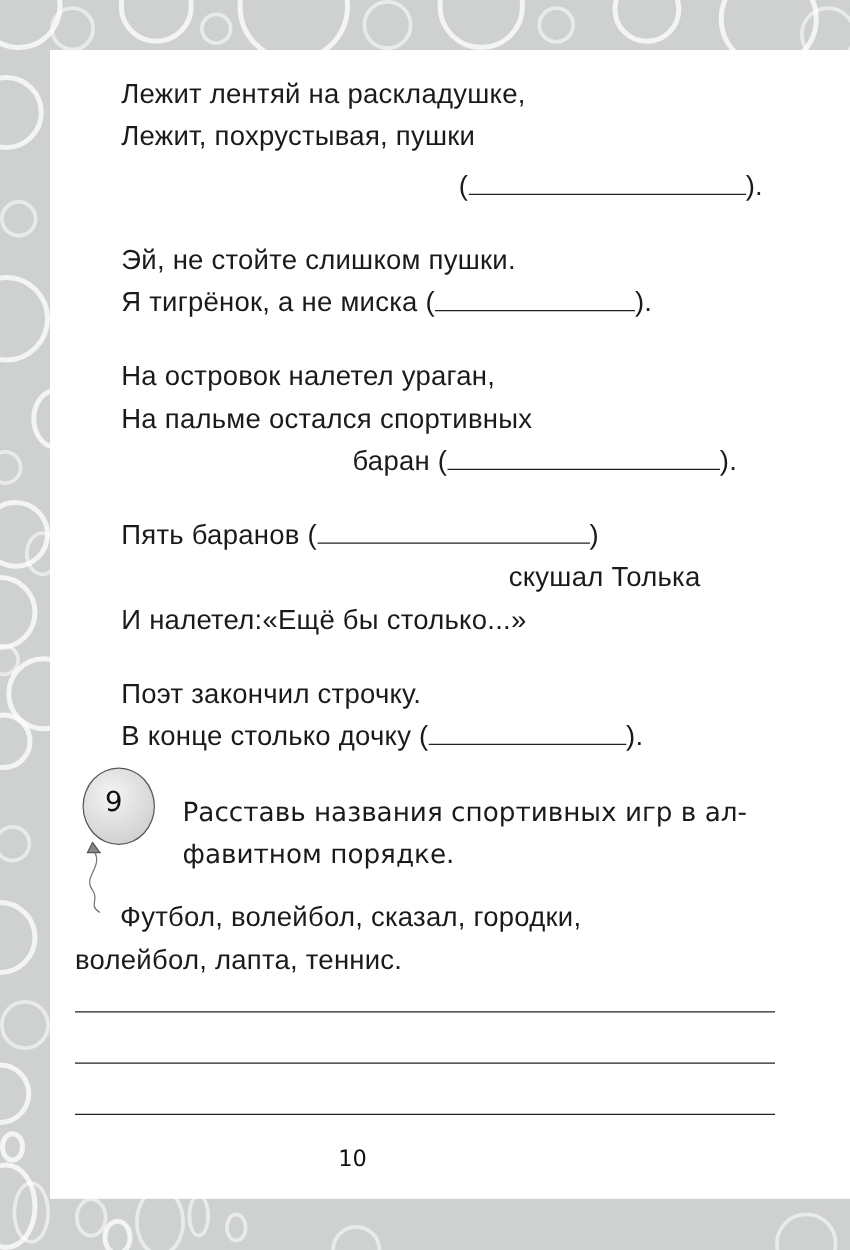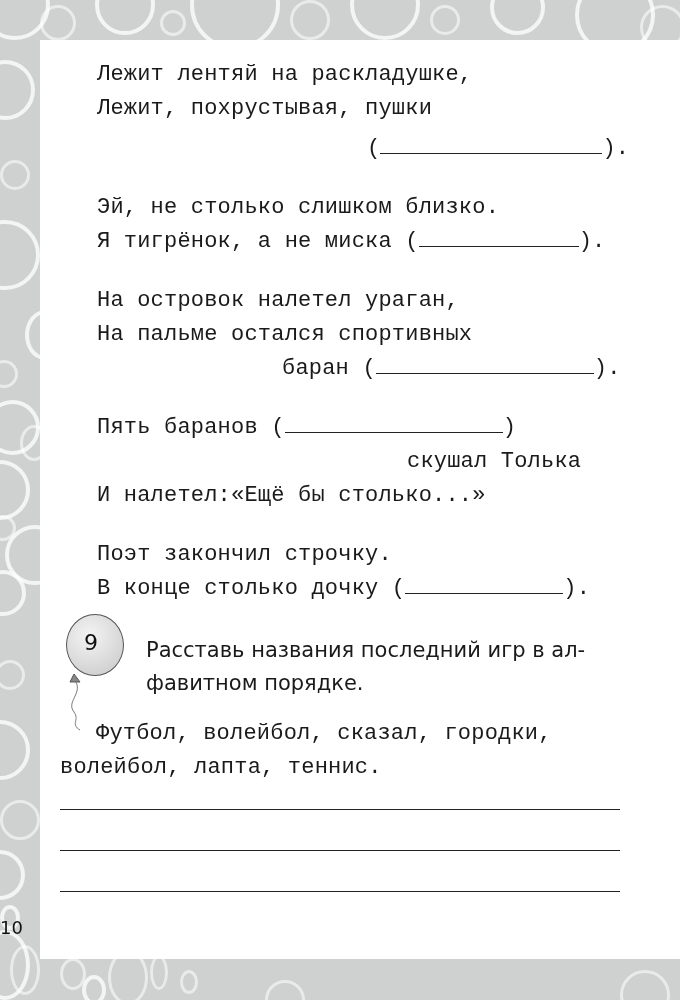--- a/index.html
+++ b/index.html
@@ -12,35 +12,35 @@
       position: absolute; border-radius: 50%;
       border: 4px solid rgba(255,255,255,0.75);
       box-sizing: border-box;
     }
     .bubble.thin { border-width: 3px; border-color: rgba(255,255,255,0.55); }
     .page {
       position: absolute; left: 40px; top: 40px; width: 640px; height: 919px;
       background: #ffffff;
     }
     .serif {
-      font-family: Liberation Mono, monospace;
+      font-family: Liberation Sans, sans-serif;
       font-size: 22px; color: #1a1a1a; letter-spacing: 0.2px;
     }
     .line { position: absolute; white-space: nowrap; line-height: 34px; height: 34px; }
     .blank {
       display: inline-block; border-bottom: 1.6px solid #222;
       height: 20px; vertical-align: baseline;
     }
     .sans {
       font-family: "DejaVu Sans", "Liberation Sans", sans-serif;
       font-size: 21px; color: #1a1a1a;
     }
     .write-line { position: absolute; left: 60px; width: 560px; height: 0; border-top: 1.6px solid #222; }
     .page-num {
-      position: absolute; left: 0; width: 564px; top: 917px; text-align: left;
+      position: absolute; left: 0; width: 564px; top: 917px; text-align: center;
       font-family: "DejaVu Sans", "Liberation Sans", sans-serif; font-size: 18px; color: #111;
     }
     .balloon {
       position: absolute; left: 66px; top: 614px; width: 58px; height: 62px;
       border-radius: 50%; background: radial-gradient(circle at 40% 35%, #f4f4f4, #d2d2d2 75%);
       border: 1.5px solid #555; box-sizing: border-box;
     }
     .balloon-num {
       position: absolute; left: 66px; top: 630px; width: 50px; text-align: center;
       font-family: "DejaVu Sans", "Liberation Sans", sans-serif; font-size: 22px; color: #111;
@@ -89,21 +89,21 @@
 </div>
 
 <div class="page"></div>
 
 <div class="line serif" style="left:97px;top:58px">Лежит лентяй на раскладушке,</div>
 <div class="line serif" style="left:97px;top:92px">Лежит, похрустывая, пушки</div>
 <div class="line serif" style="left:367px;top:132px">
   <span>(</span><span class="blank" style="width:222px"></span><span>).</span>
 </div>
 
-<div class="line serif" style="left:97px;top:191px">Эй, не столько слишком близко.</div>
+<div class="line serif" style="left:97px;top:191px">Эй, не стойте слишком пушки.</div>
 <div class="line serif" style="left:97px;top:225px">
   <span>Я тигрёнок, а не миска (</span><span class="blank" style="width:160px"></span><span>).</span>
 </div>
 
 <div class="line serif" style="left:97px;top:284px">На островок налетел ураган,</div>
 <div class="line serif" style="left:97px;top:318px">На пальме остался спортивных</div>
 <div class="line serif" style="left:282px;top:352px">
   <span>баран (</span><span class="blank" style="width:218px"></span><span>).</span>
 </div>
 
@@ -118,21 +118,21 @@
   <span>В конце столько дочку (</span><span class="blank" style="width:158px"></span><span>).</span>
 </div>
 
 <div class="balloon"></div>
 <div class="balloon-num">9</div>
 <svg style="position:absolute;left:60px;top:672px" width="40" height="60">
   <path d="M14 2 L10 10 L20 10 Z" fill="#888" stroke="#555" stroke-width="1"></path>
   <path d="M16 10 C 22 22, 6 30, 14 40 C 20 48, 10 52, 20 58" fill="none" stroke="#777" stroke-width="1"></path>
 </svg>
 
-<div class="line sans" style="left:146px;top:633px">Расставь названия последний игр в ал-</div>
+<div class="line sans" style="left:146px;top:633px">Расставь названия спортивных игр в ал-</div>
 <div class="line sans" style="left:146px;top:666px">фавитном порядке.</div>
 
 <div class="line serif" style="left:96px;top:717px">Футбол, волейбол, сказал, городки,</div>
 <div class="line serif" style="left:60px;top:751px">волейбол, лапта, теннис.</div>
 
 <div class="write-line" style="top:809px"></div>
 <div class="write-line" style="top:850px"></div>
 <div class="write-line" style="top:891px"></div>
 
 <div class="page-num">10</div>

